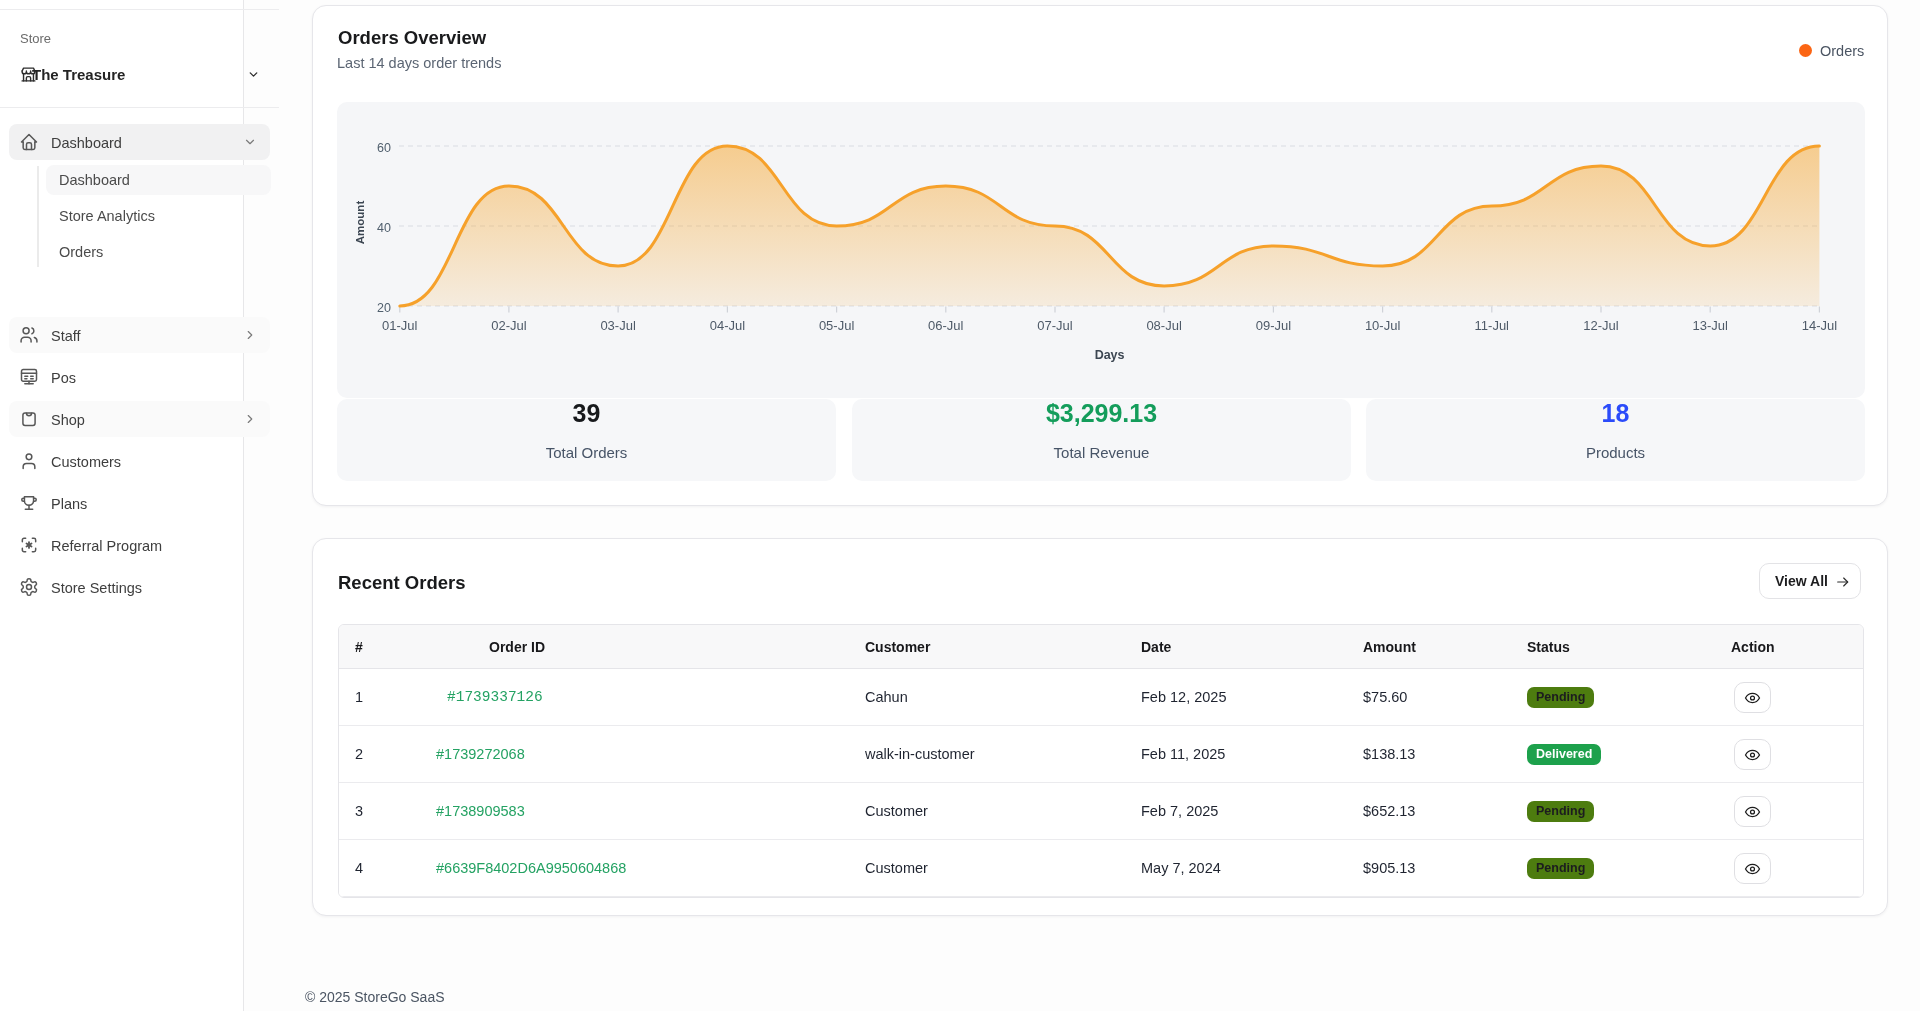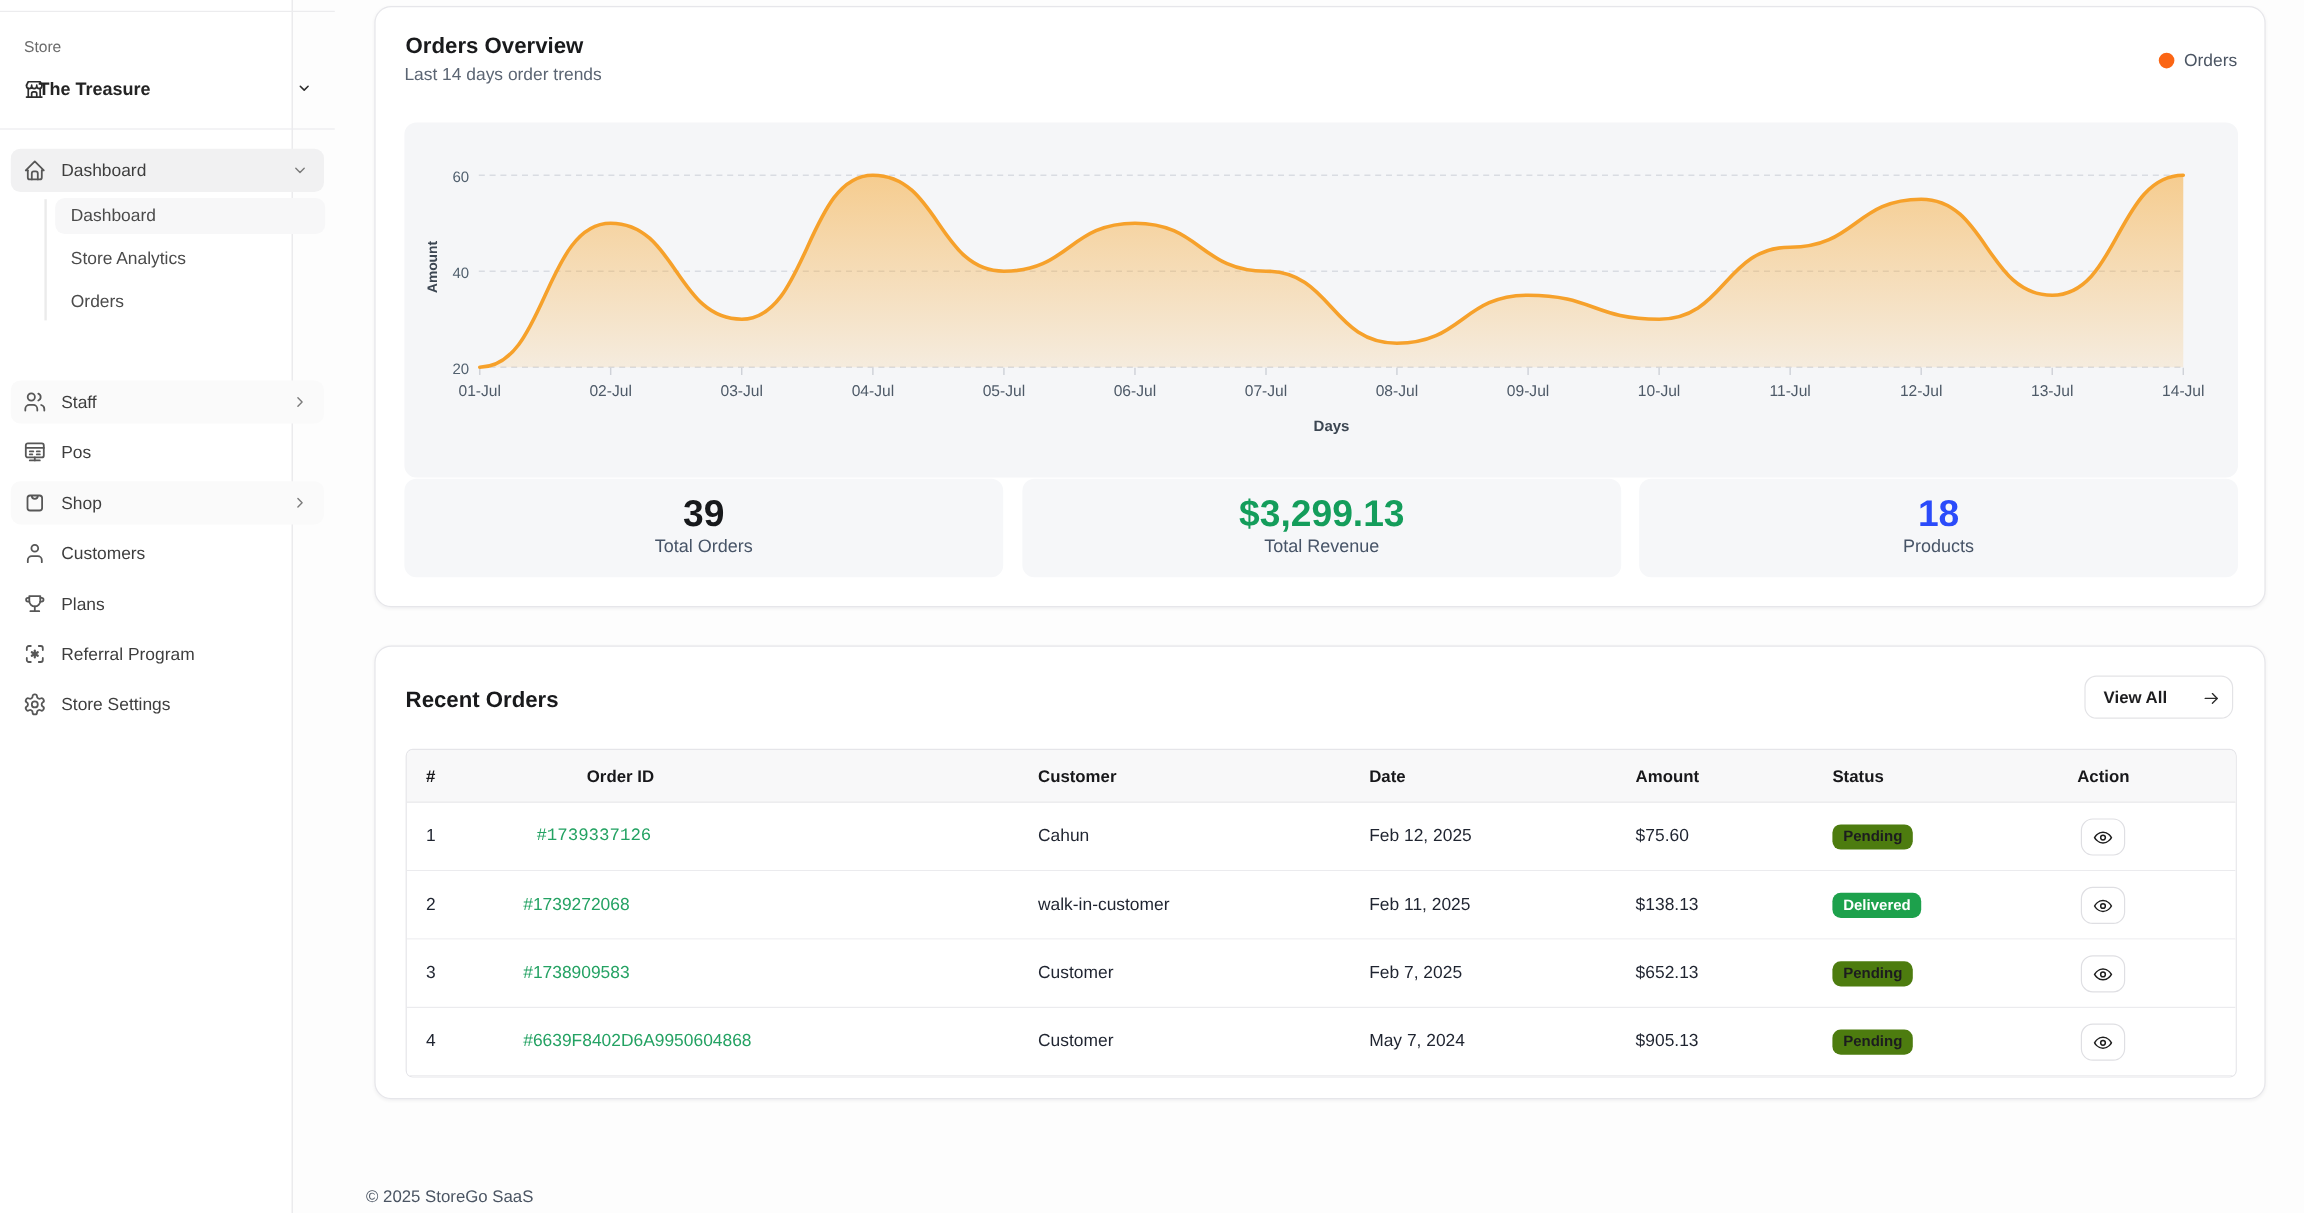--- a/index.html
+++ b/index.html
@@ -24,23 +24,23 @@
 .card { position:absolute; background:#fff; border:1px solid #e6e6ea; border-radius:14px; box-shadow:0 1px 3px rgba(20,20,40,0.05); }
 #card1 { left:32px; top:5px; width:1576px; height:501px; }
 #card2 { left:32px; top:538px; width:1576px; height:378px; }
 .c-title { position:absolute; font-size:18.5px; font-weight:bold; color:#191a1c; }
 .c-sub { position:absolute; font-size:14.5px; color:#5b6573; }
 .legend { position:absolute; left:1486px; top:36px; width:90px; height:16px; }
 .legend .dot { position:absolute; left:0; top:2px; width:13px; height:13px; border-radius:50%; background:#fb6514; }
 .legend .tx { position:absolute; left:21px; top:1px; font-size:14.5px; color:#4b5563; }
 .chart-panel { position:absolute; left:24px; top:96px; width:1528px; height:296px; background:#f5f6f8; border-radius:10px; }
 .stat { position:absolute; top:393px; width:499px; height:82px; background:#f6f7f9; border-radius:10px; text-align:center; }
-.stat .num { margin-top:15px; font-size:31px; font-weight:bold; line-height:28px; }
-.stat .lbl { font-size:15px; color:#475467; line-height:22px; margin-top:3px; }
-.viewall { position:absolute; right:26px; top:24px; width:124px; height:36px; border:1px solid #e3e3e6; border-radius:10px; background:#fff; }
+.stat .num { font-size:25px; font-weight:bold; line-height:28px; }
+.stat .lbl { font-size:15px; color:#475467; line-height:22px; margin-top:15px; }
+.viewall { position:absolute; right:26px; top:24px; width:102px; height:36px; border:1px solid #e3e3e6; border-radius:10px; background:#fff; }
 .viewall .tx { position:absolute; left:15px; top:9px; font-size:14px; font-weight:bold; color:#1d1d1f; }
 .otable { position:absolute; left:25px; top:85px; width:1526px; height:274px; border:1px solid #e5e5e9; border-radius:6px; overflow:hidden; }
 .thead { position:absolute; left:0; top:0; width:100%; height:44px; background:#f8f8f9; border-bottom:1px solid #e5e5e9; }
 .th { position:absolute; top:14px; font-size:14px; font-weight:bold; color:#18181b; }
 .trow { position:absolute; left:0; width:100%; height:57px; border-bottom:1px solid #ebebee; background:#fff; }
 .td { position:absolute; top:20px; font-size:14.5px; color:#1f2430; }
 .td.green { color:#24a263; }
 .badge { position:absolute; top:18px; height:21px; border-radius:7px; font-size:12.5px; font-weight:bold; line-height:21px; padding:0 9px; }
 .badge.pending { background:#4d7c0f; color:#1c1c1f; }
 .badge.delivered { background:#1da14c; color:#fff; }

